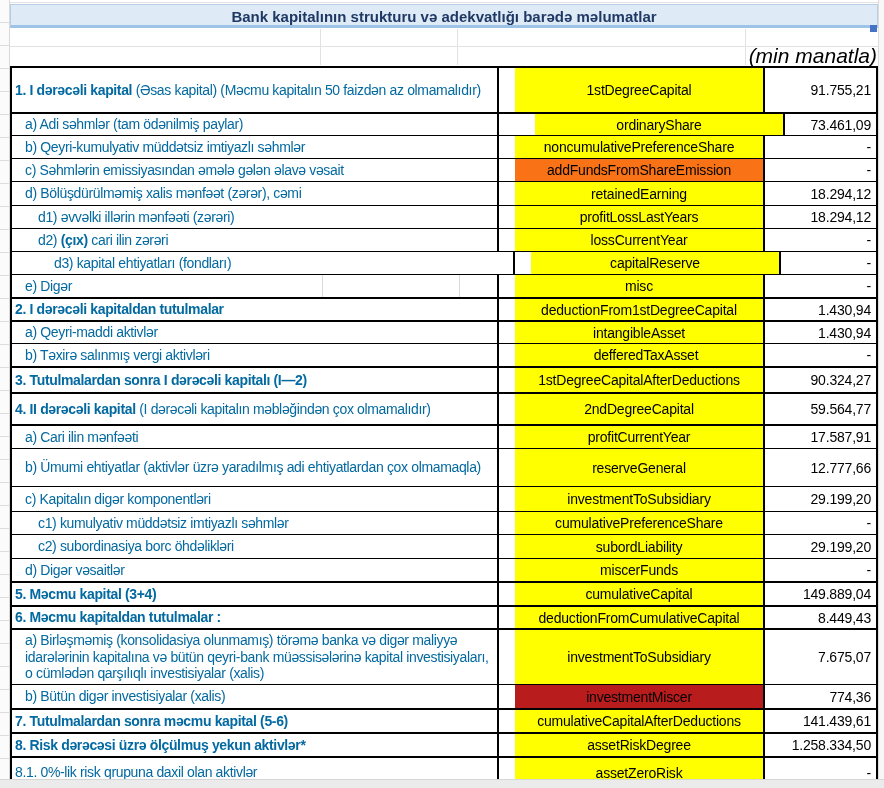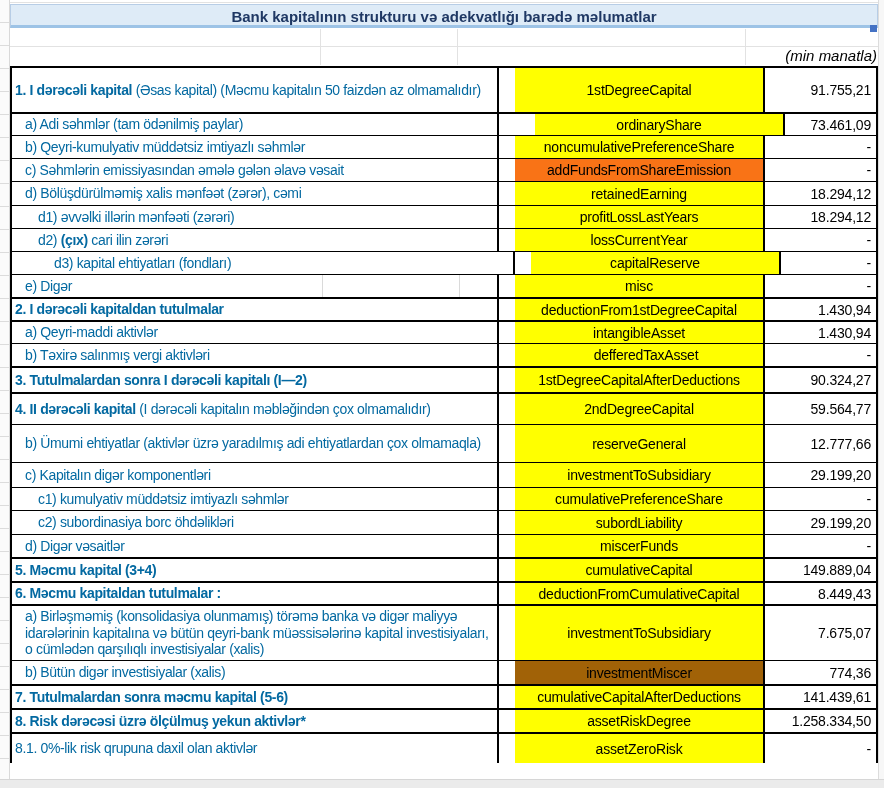--- a/index.html
+++ b/index.html
@@ -22,21 +22,21 @@
   .title-bar{
     position:absolute;left:10px;top:4px;width:866px;height:20px;
     border:1px solid #b7cde6;border-bottom:3px solid #9dc3e6;
     display:flex;align-items:flex-end;justify-content:center;
     font-size:15px;font-weight:bold;box-sizing:content-box;
   }
   .sel-handle{position:absolute;left:870px;top:25px;width:7px;height:7px;}
   
   .unit-note{
     position:absolute;top:47px;right:7px;height:18px;line-height:18px;
-    font-size:15px;font-style:italic;color:#000;
+    font-size:21px;font-style:italic;color:#000;
   }
   
   .cap-table{
     position:absolute;left:10px;top:66px;width:864px;
     border:2px solid #000;border-bottom:none;background:#fff;
   }
   .row{
     display:flex;box-sizing:border-box;position:relative;
     border-top:0 solid #000;
   }
@@ -181,20 +181,27 @@
       <div class="cell code" style="background: rgb(255, 255, 0);">1stDegreeCapitalAfterDeductions</div>
       <div class="cell value">90.324,27</div>
     </div>
     <div class="row" style="height: 32px; border-top-width: 2px;">
       <div class="cell desc">
         <span class="inner"><span class="b">4. II dərəcəli  kapital</span><span> (I dərəcəli  kapitalın  məbləğindən çox olmamalıdır)</span></span>
       </div>
       <div class="cell code" style="background: rgb(255, 255, 0);">2ndDegreeCapital</div>
       <div class="cell value">59.564,77</div>
     </div>
+    <div class="row" style="height: 24px; border-top-width: 2px;">
+      <div class="cell desc lvl1">
+        <span class="inner"><span>a) Cari ilin mənfəəti</span></span>
+      </div>
+      <div class="cell code" style="background: rgb(255, 255, 0);">profitCurrentYear</div>
+      <div class="cell value">17.587,91</div>
+    </div>
     <div class="row" style="height: 38px; border-top-width: 1px;">
       <div class="cell desc lvl1">
         <span class="inner"><span>b) Ümumi ehtiyatlar (aktivlər üzrə yaradılmış adi ehtiyatlardan çox olmamaqla)</span></span>
       </div>
       <div class="cell code" style="background: rgb(255, 255, 0);">reserveGeneral</div>
       <div class="cell value">12.777,66</div>
     </div>
     <div class="row" style="height: 25px; border-top-width: 1px;">
       <div class="cell desc lvl1">
         <span class="inner"><span>c)  Kapitalın digər komponentləri</span></span>
@@ -241,21 +248,21 @@
       <div class="cell desc lvl1">
         <span class="inner"><span>a)   Birləşməmiş (konsolidasiya olunmamış) törəmə banka və digər maliyyə idarələrinin kapitalına və bütün qeyri-bank müəssisələrinə kapital investisiyaları, o cümlədən qarşılıqlı investisiyalar (xalis)</span></span>
       </div>
       <div class="cell code" style="background: rgb(255, 255, 0);">investmentToSubsidiary</div>
       <div class="cell value">7.675,07</div>
     </div>
     <div class="row" style="height: 24px; border-top-width: 1px;">
       <div class="cell desc lvl1">
         <span class="inner"><span>b)   Bütün digər investisiyalar (xalis)</span></span>
       </div>
-      <div class="cell code" style="background: #a16207;">investmentMiscer</div>
+      <div class="cell code" style="background: #b91c1c;">investmentMiscer</div>
       <div class="cell value">774,36</div>
     </div>
     <div class="row" style="height: 24px; border-top-width: 2px;">
       <div class="cell desc">
         <span class="inner"><span class="b">7. Tutulmalardan  sonra məcmu kapital (5-6)</span></span>
       </div>
       <div class="cell code" style="background: rgb(255, 255, 0);">cumulativeCapitalAfterDeductions</div>
       <div class="cell value">141.439,61</div>
     </div>
     <div class="row" style="height: 24px; border-top-width: 2px;">

